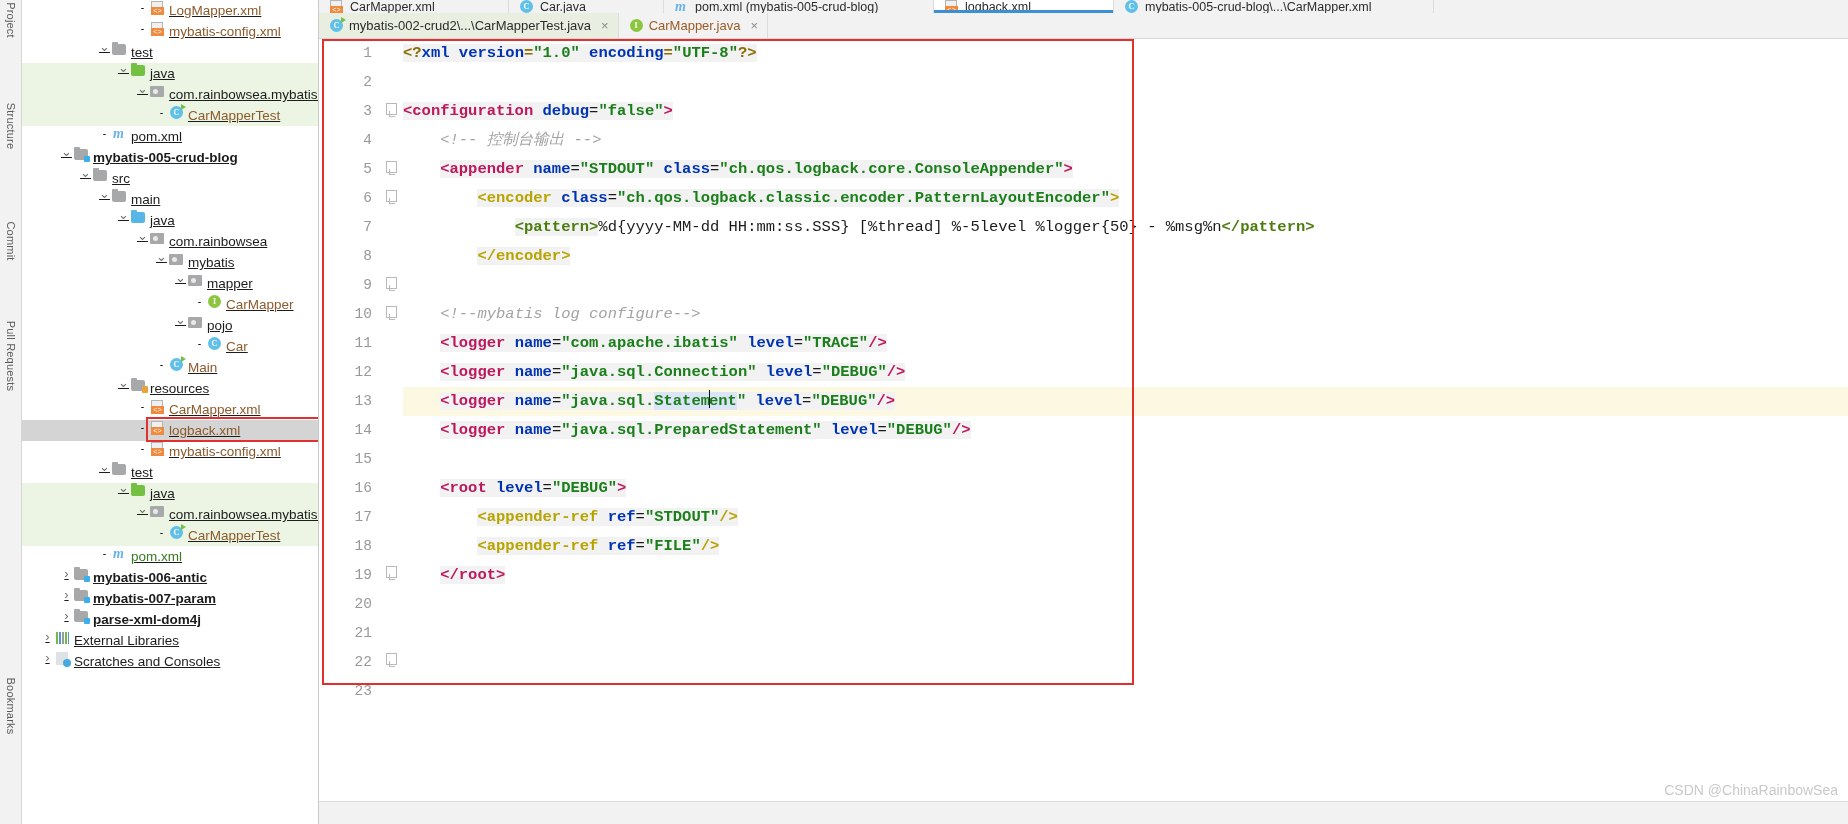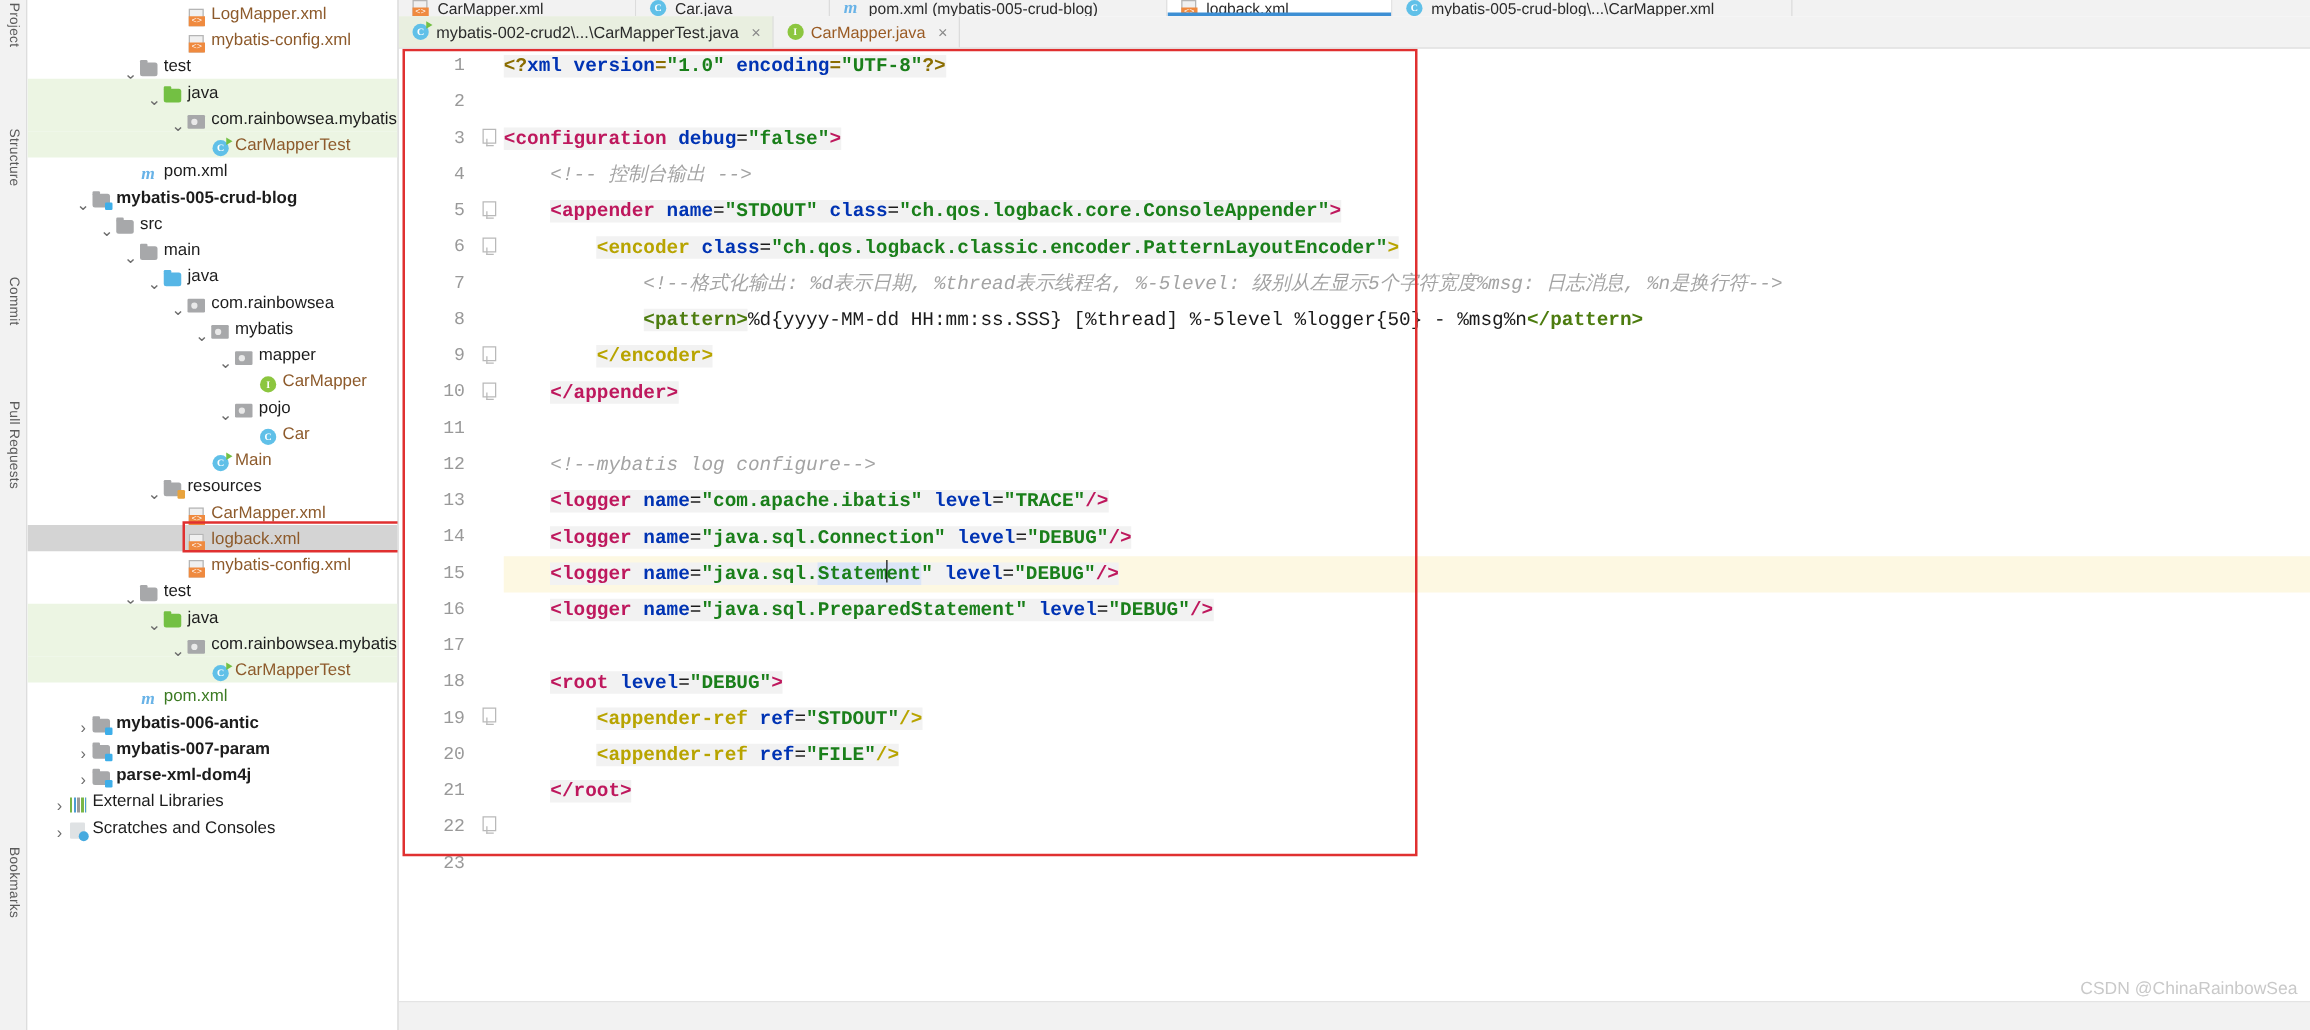--- a/index.html
+++ b/index.html
@@ -47,24 +47,25 @@
   }
   .tree {
     position: absolute;
     top: 0; left: 0; right: 0;
     font-size: 13.5px;
     color: #1c1c1c;
   }
   .row {
     height: 21px;
     display: flex;
-    align-items: flex-end;
+    align-items: flex-start;
     white-space: nowrap;
     padding-right: 2px;
     position: relative;
+    text-decoration: underline;
   }
   .row.srcgreen  { background: #ecf5e3; }
   .row.selected  { background: #d4d4d4; }
   .arrow {
     width: 13px; flex: 0 0 13px;
     text-align: center;
     font-size: 9px;
     color: #6e6e6e;
     line-height: 1;
   }
@@ -645,24 +646,22 @@
         <div class="fold open" style="top:527px;"></div>
         <div class="fold open" style="top:614px;"></div>
       </div>
       <div class="codelines" id="codelines">
           <div class="cline"><span class="seg"><span class="decl">&lt;?</span><span class="decl2">xml</span> <span class="attr">version</span><span class="decl">=</span><span class="val">"1.0"</span> <span class="attr">encoding</span><span class="decl">=</span><span class="val">"UTF-8"</span><span class="decl">?&gt;</span></span></div>
           <div class="cline"><span class="txt"></span></div>
           <div class="cline"><span class="seg"><span class="tag">&lt;configuration</span> <span class="attr">debug</span><span class="txt">=</span><span class="val">"false"</span><span class="tag">&gt;</span></span></div>
           <div class="cline">&nbsp;&nbsp;&nbsp;&nbsp;<span class="cmt">&lt;!-- 控制台输出 --&gt;</span></div>
           <div class="cline">&nbsp;&nbsp;&nbsp;&nbsp;<span class="seg"><span class="tag">&lt;appender</span> <span class="attr">name</span><span class="txt">=</span><span class="val">"STDOUT"</span> <span class="attr">class</span><span class="txt">=</span><span class="val">"ch.qos.logback.core.ConsoleAppender"</span><span class="tag">&gt;</span></span></div>
           <div class="cline">&nbsp;&nbsp;&nbsp;&nbsp;&nbsp;&nbsp;&nbsp;&nbsp;<span class="seg"><span class="tag2">&lt;encoder</span> <span class="attr">class</span><span class="txt">=</span><span class="val">"ch.qos.logback.classic.encoder.PatternLayoutEncoder"</span><span class="tag2">&gt;</span></span></div>
-          <div class="cline">&nbsp;&nbsp;&nbsp;&nbsp;&nbsp;&nbsp;&nbsp;&nbsp;&nbsp;&nbsp;&nbsp;&nbsp;<span class="cmt">&lt;!--格式化输出: %d表示日期, %thread表示线程名, %-5level: 级别从左显示5个字符宽度%msg: 日志消息, %n是换行符--&gt;</span></div>
           <div class="cline">&nbsp;&nbsp;&nbsp;&nbsp;&nbsp;&nbsp;&nbsp;&nbsp;&nbsp;&nbsp;&nbsp;&nbsp;<span class="seg"><span class="tag3">&lt;pattern&gt;</span></span><span class="txt">%d{yyyy-MM-dd HH:mm:ss.SSS} [%thread] %-5level %logger{50} - %msg%n</span><span class="tag3">&lt;/pattern&gt;</span></div>
           <div class="cline">&nbsp;&nbsp;&nbsp;&nbsp;&nbsp;&nbsp;&nbsp;&nbsp;<span class="seg"><span class="tag2">&lt;/encoder</span><span class="tag2">&gt;</span></span></div>
-          <div class="cline">&nbsp;&nbsp;&nbsp;&nbsp;<span class="seg"><span class="tag">&lt;/appender</span><span class="tag">&gt;</span></span></div>
           <div class="cline"><span class="txt"></span></div>
           <div class="cline">&nbsp;&nbsp;&nbsp;&nbsp;<span class="cmt">&lt;!--mybatis log configure--&gt;</span></div>
           <div class="cline">&nbsp;&nbsp;&nbsp;&nbsp;<span class="seg"><span class="tag">&lt;logger</span> <span class="attr">name</span><span class="txt">=</span><span class="val">"com.apache.ibatis"</span> <span class="attr">level</span><span class="txt">=</span><span class="val">"TRACE"</span><span class="tag">/&gt;</span></span></div>
           <div class="cline">&nbsp;&nbsp;&nbsp;&nbsp;<span class="seg"><span class="tag">&lt;logger</span> <span class="attr">name</span><span class="txt">=</span><span class="val">"java.sql.Connection"</span> <span class="attr">level</span><span class="txt">=</span><span class="val">"DEBUG"</span><span class="tag">/&gt;</span></span></div>
           <div class="cline cursorline">&nbsp;&nbsp;&nbsp;&nbsp;<span class="seg"><span class="tag">&lt;logger</span> <span class="attr">name</span><span class="txt">=</span><span class="val">"java.sql.<span class="hl-sel">Statem<span class="caret"></span>ent</span>"</span> <span class="attr">level</span><span class="txt">=</span><span class="val">"DEBUG"</span><span class="tag">/&gt;</span></span></div>
           <div class="cline">&nbsp;&nbsp;&nbsp;&nbsp;<span class="seg"><span class="tag">&lt;logger</span> <span class="attr">name</span><span class="txt">=</span><span class="val">"java.sql.PreparedStatement"</span> <span class="attr">level</span><span class="txt">=</span><span class="val">"DEBUG"</span><span class="tag">/&gt;</span></span></div>
           <div class="cline"><span class="txt"></span></div>
           <div class="cline">&nbsp;&nbsp;&nbsp;&nbsp;<span class="seg"><span class="tag">&lt;root</span> <span class="attr">level</span><span class="txt">=</span><span class="val">"DEBUG"</span><span class="tag">&gt;</span></span></div>
           <div class="cline">&nbsp;&nbsp;&nbsp;&nbsp;&nbsp;&nbsp;&nbsp;&nbsp;<span class="seg"><span class="tag2">&lt;appender-ref</span> <span class="attr">ref</span><span class="txt">=</span><span class="val">"STDOUT"</span><span class="tag2">/&gt;</span></span></div>
           <div class="cline">&nbsp;&nbsp;&nbsp;&nbsp;&nbsp;&nbsp;&nbsp;&nbsp;<span class="seg"><span class="tag2">&lt;appender-ref</span> <span class="attr">ref</span><span class="txt">=</span><span class="val">"FILE"</span><span class="tag2">/&gt;</span></span></div>

